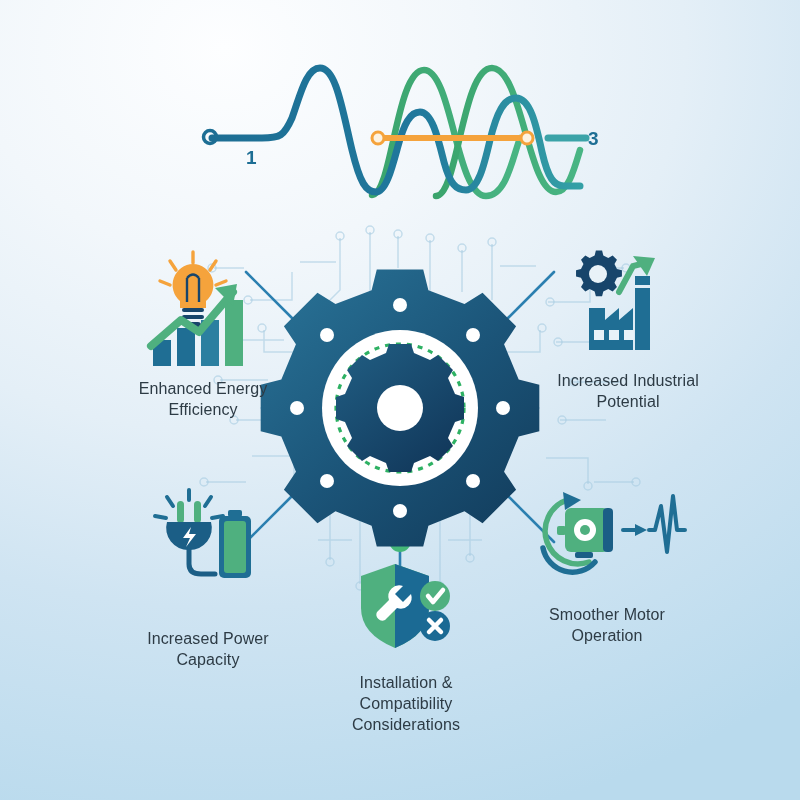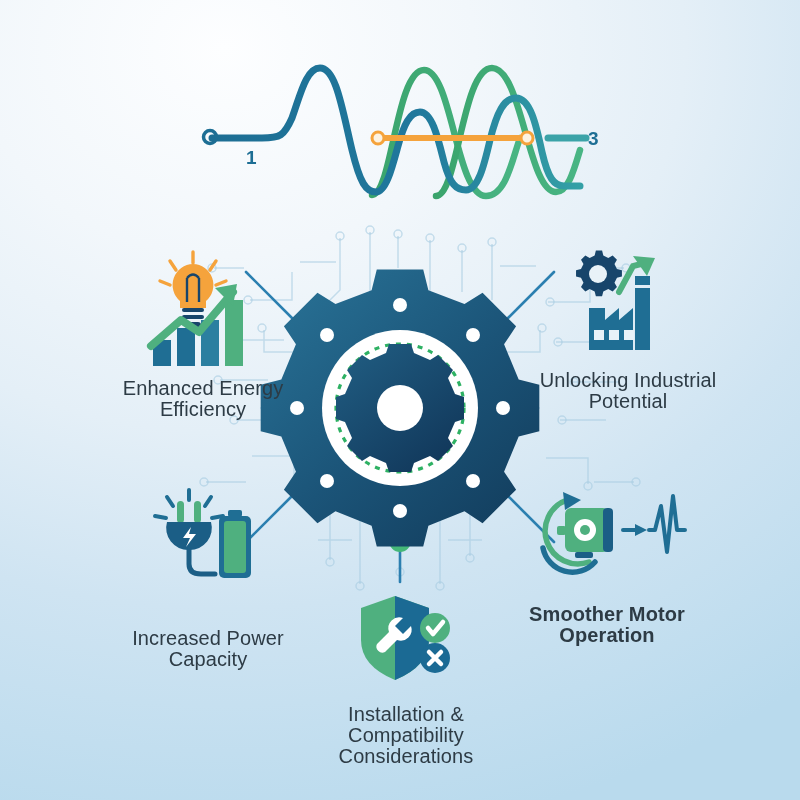--- a/index.html
+++ b/index.html
@@ -30,36 +30,36 @@
     letter-spacing: .4px;
   }
   .wave-label.n1 { left: 246px; top: 147px; }
   .wave-label.n3 { left: 588px; top: 128px; }
 
   
   .node { position: absolute; text-align: center; }
   .node .glyph { display: block; margin: 0 auto; }
   .node .caption {
     margin-top: 6px;
-    font-size: 20px;
+    font-size: 16px;
     line-height: 21px;
     color: #2d3b45;
     letter-spacing: .1px;
     white-space: pre-line;
   }
 
   .node-tl { left: 108px; top: 248px; width: 190px; }
   .node-tr { left: 528px; top: 246px; width: 200px; }
   .node-bl { left: 118px; top: 486px; width: 180px; }
   .node-br { left: 512px; top: 486px; width: 190px; }
-  .node-bc { left: 318px; top: 592px; width: 176px; }
+  .node-bc { left: 318px; top: 560px; width: 176px; }
 
   .node-tl .caption { margin-top: 8px; }
   .node-bl .caption { margin-top: 30px; }
-  .node-br .caption { margin-top: 22px; font-weight: bold; }
+  .node-br .caption { margin-top: 22px; }
   .node-bc .caption { margin-top: 12px; }
 </style>
 </head>
 <body>
 
 <div id="infographic">
 
   <div class="wave-panel">
     <svg width="800" height="230" viewBox="0 0 800 230">
       <defs>
@@ -280,21 +280,21 @@
         <rect x="68" y="30" width="15" height="9"></rect>
         <rect x="68" y="42" width="15" height="62"></rect>
         <path d="M22,62 L22,104 L66,104 L66,62 L52,74 L52,62 L38,74 L38,62 Z"></path>
       </g>
       <g fill="#e8f2f8">
         <rect x="27" y="84" width="10" height="10"></rect>
         <rect x="42" y="84" width="10" height="10"></rect>
         <rect x="57" y="84" width="10" height="10"></rect>
       </g>
     </svg>
-    <div class="caption">Unlocking Industrial
+    <div class="caption">Increased Industrial
 Potential</div>
   </div>
 
   <div class="node node-bl">
     <svg class="glyph" width="126" height="112" viewBox="0 0 126 112">
       <g stroke="#1f6e94" stroke-width="4" stroke-linecap="round">
         <line x1="44" y1="4" x2="44" y2="14"></line>
         <line x1="22" y1="11" x2="28" y2="20"></line>
         <line x1="66" y1="11" x2="60" y2="20"></line>
         <line x1="10" y1="30" x2="21" y2="32"></line>

